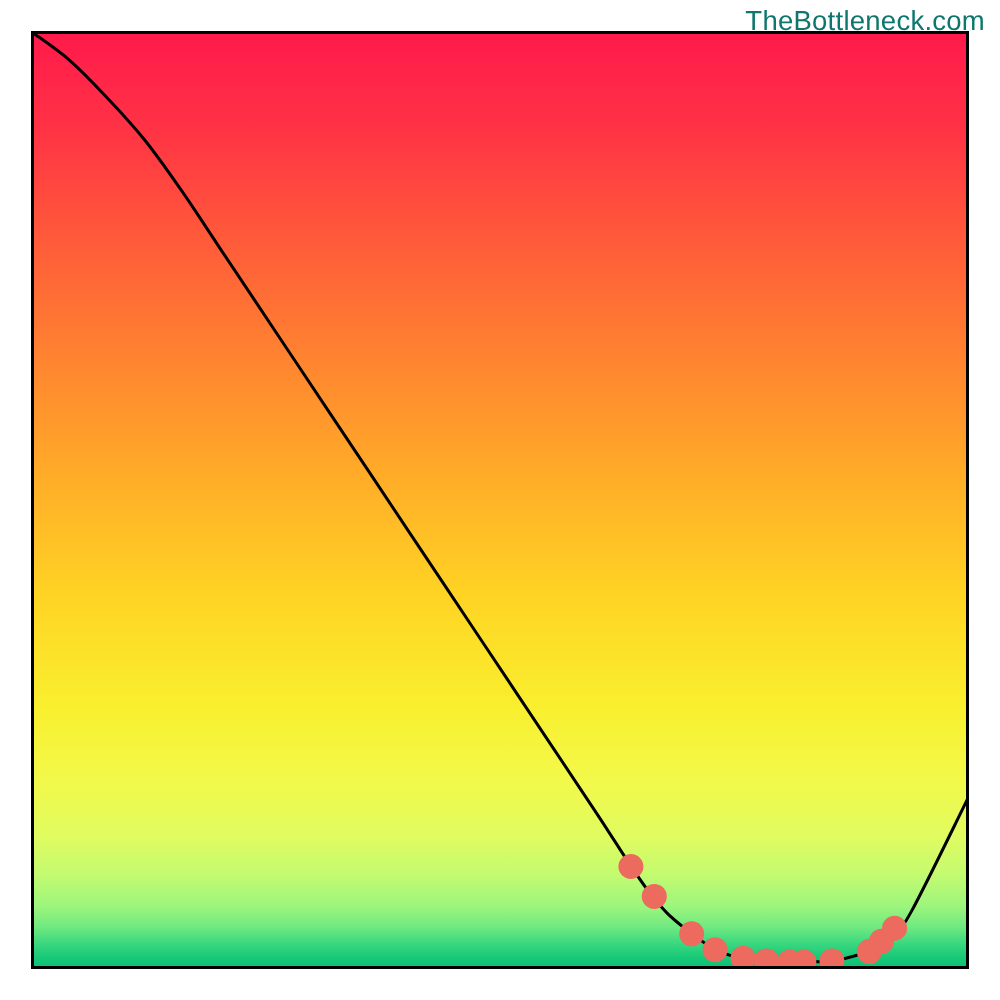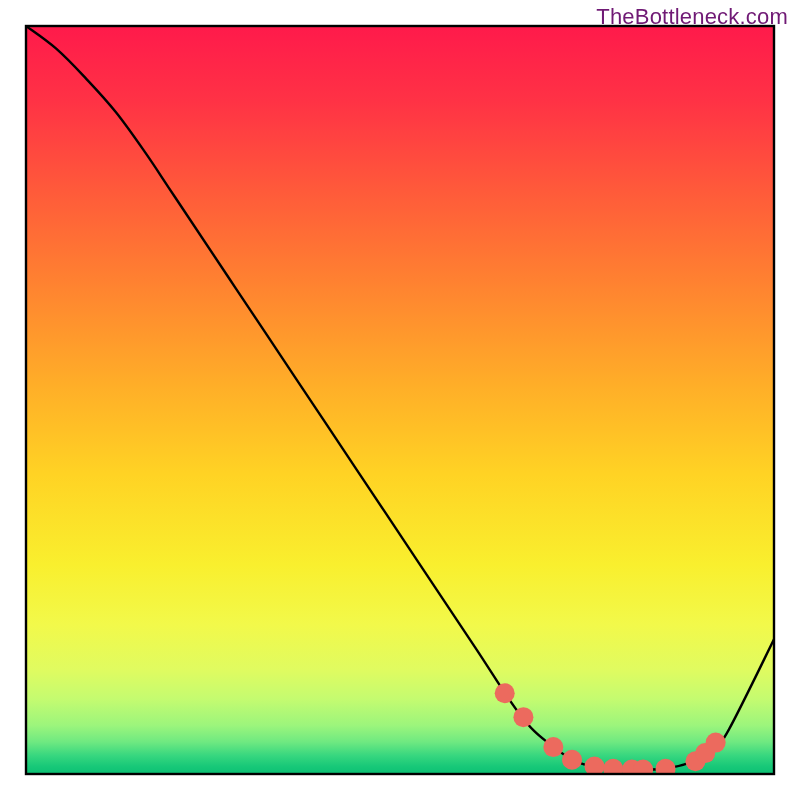--- a/index.html
+++ b/index.html
@@ -17,21 +17,21 @@
     height: 800px;
   }
   svg {
     display: block;
   }
   .watermark {
     position: absolute;
     top: 4px;
     right: 12px;
     font-size: 22px;
-    color: #701a75;
+    color: #0f766e;
     font-weight: 500;
     letter-spacing: 0.2px;
     pointer-events: none;
     margin-left: 20px;
   }
 </style>
 </head>
 <body>
 
 <div class="chart-wrap">

